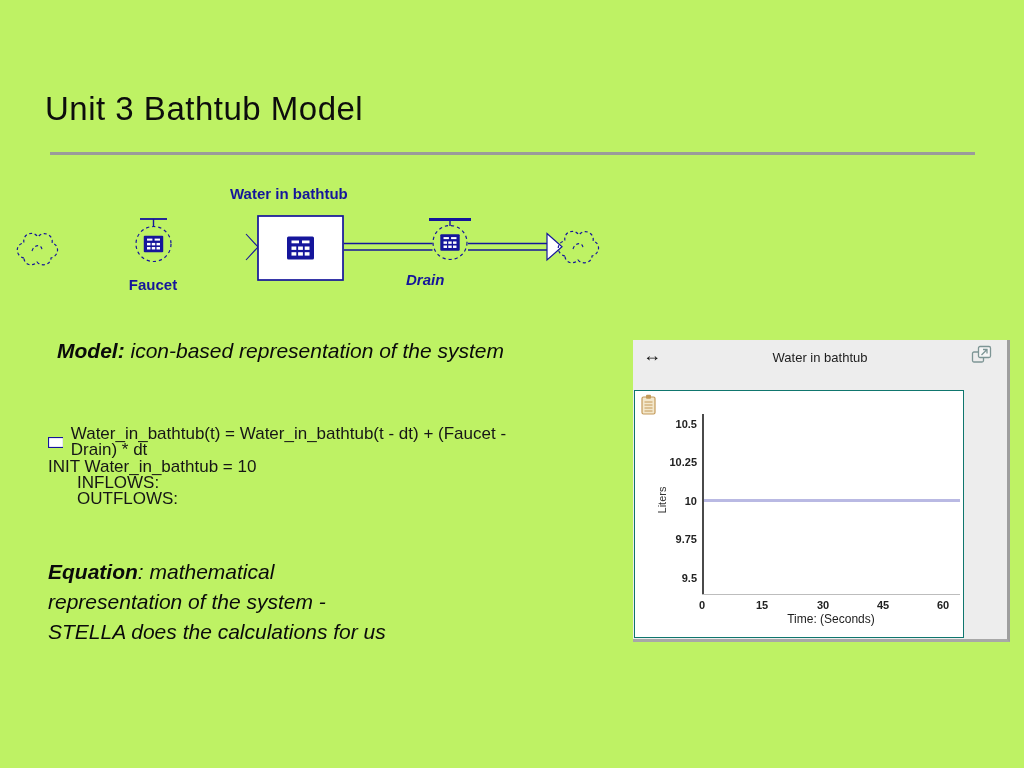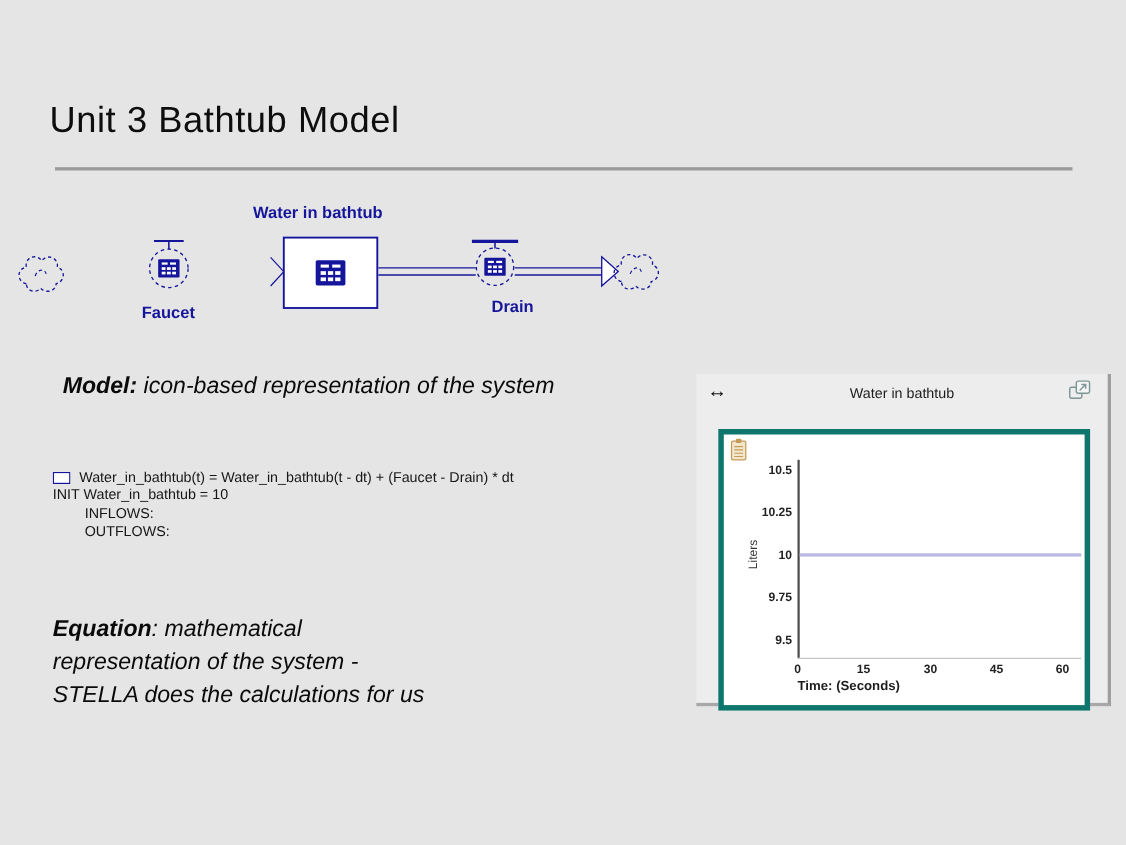--- a/index.html
+++ b/index.html
@@ -1,60 +1,60 @@
 <!DOCTYPE html>
 <html><head>
 <meta charset="utf-8">
 <style>
   html,body{margin:0;padding:0;background:#fff;width:1024px;height:768px;overflow:hidden;
     font-family:"Liberation Sans",sans-serif;-webkit-font-smoothing:antialiased;}
   .abs{position:absolute;}
-  #slide{position:relative;width:1024px;height:768px;background:#e5e5e5;}
+  #slide{position:relative;width:1024px;height:768px;background:#bef264;}
 
   
   #page-title{left:45px;top:90px;font-size:33px;color:#0d0d0d;font-weight:400;letter-spacing:.5px;}
   #title-rule{left:50px;top:152px;width:925px;height:3px;background:#9b9b9b;}
 
   
   #diagram{left:0;top:180px;width:620px;height:118px;}
   .dlabel{position:absolute;color:#15159b;font-weight:bold;font-size:15px;}
   #stock-label{left:230px;top:5px;}
   #faucet-label{left:113px;top:96px;width:80px;text-align:center;}
-  #drain-label{left:426px;top:91px;width:80px;text-align:center;}
+  #drain-label{left:406px;top:91px;width:80px;text-align:left;font-style:italic;}
 
   
-  #equations{left:48px;top:426px;width:500px;font-size:13px;color:#161616;line-height:16.3px;}
+  #equations{left:48px;top:426px;width:500px;font-size:17px;color:#161616;line-height:16.3px;}
   .eqrow{display:flex;align-items:center;gap:8px;}
   .eq-indent1{}
   .eq-indent2{margin-left:29px;}
   .eq-indent3{margin-left:42px;}
 
   
   .caption{font-style:italic;font-size:21px;line-height:30px;color:#0a0a0a;margin-top:11px;}
   .caption b{font-weight:bold;}
   #model-caption{left:57px;top:325px;width:560px;}
   #equation-caption{left:48px;top:546px;width:430px;}
   #output-caption{left:458px;top:663px;width:560px;}
 
   
   #graph-panel{left:633px;top:340px;width:374px;height:299px;background:#ededed;
     border-right:3px solid #9e9e9e;border-bottom:3px solid #a8a8a8;}
   #panel-drag{left:10px;top:5px;font-size:18px;font-weight:900;color:#111;}
   #panel-title{left:0;top:10px;width:100%;text-align:center;font-size:13px;color:#1c1c1c;}
   #panel-expand{left:338px;top:5px;}
-  #chart{left:20px;top:50px;width:328px;height:246px;background:#fff;border:5px solid #0f766e;}
+  #chart{left:1px;top:50px;width:328px;height:246px;background:#fff;border:1px solid #0f766e;}
   #clipboard{left:6px;top:3px;}
   #y-axis{left:67px;top:23px;width:1.5px;height:180px;background:#4a4a4a;}
   #x-axis{left:67px;top:203px;width:258px;height:1px;background:#bdbdbd;}
   #plot-line{left:69px;top:108px;width:256px;height:2.5px;background:#b9b9e3;}
   .ytick{position:absolute;left:14px;width:48px;text-align:right;font-size:11px;font-weight:600;color:#222;}
   .xtick{position:absolute;top:208px;width:34px;text-align:center;font-size:11px;font-weight:600;color:#222;}
   #ylabel{left:-9px;top:103px;width:72px;font-size:11px;color:#333;transform:rotate(-90deg);
     transform-origin:center;text-align:center;}
-  #xlabel{left:67px;top:221px;width:258px;text-align:left;font-size:12px;font-weight:700;color:#1c1c1c;}
+  #xlabel{left:67px;top:221px;width:258px;text-align:center;font-size:12px;font-weight:400;color:#1c1c1c;}
 </style>
 </head>
 <body>
 
 <div id="slide">
 
   <h1 class="abs" id="page-title" style="margin:0;">Unit 3 Bathtub Model</h1>
   <div class="abs" id="title-rule"></div>
 
   <div class="abs" id="diagram">

